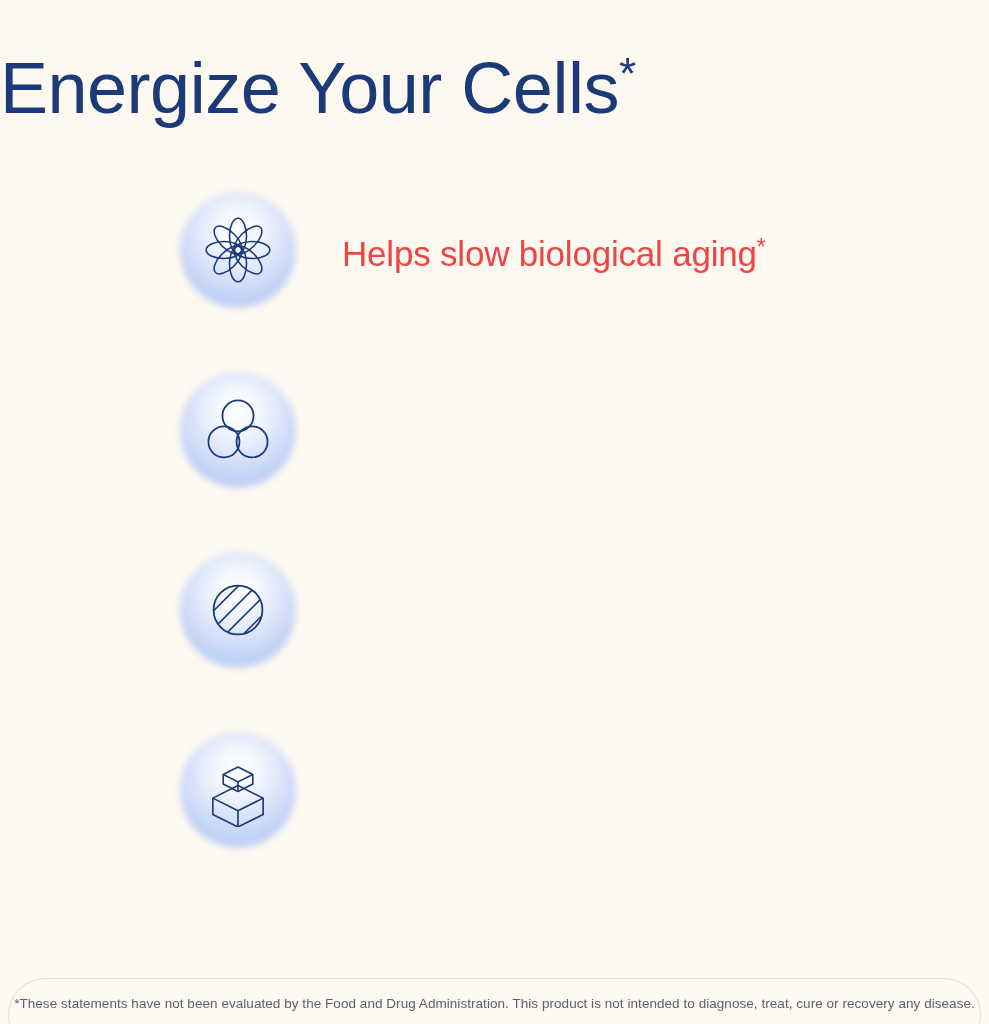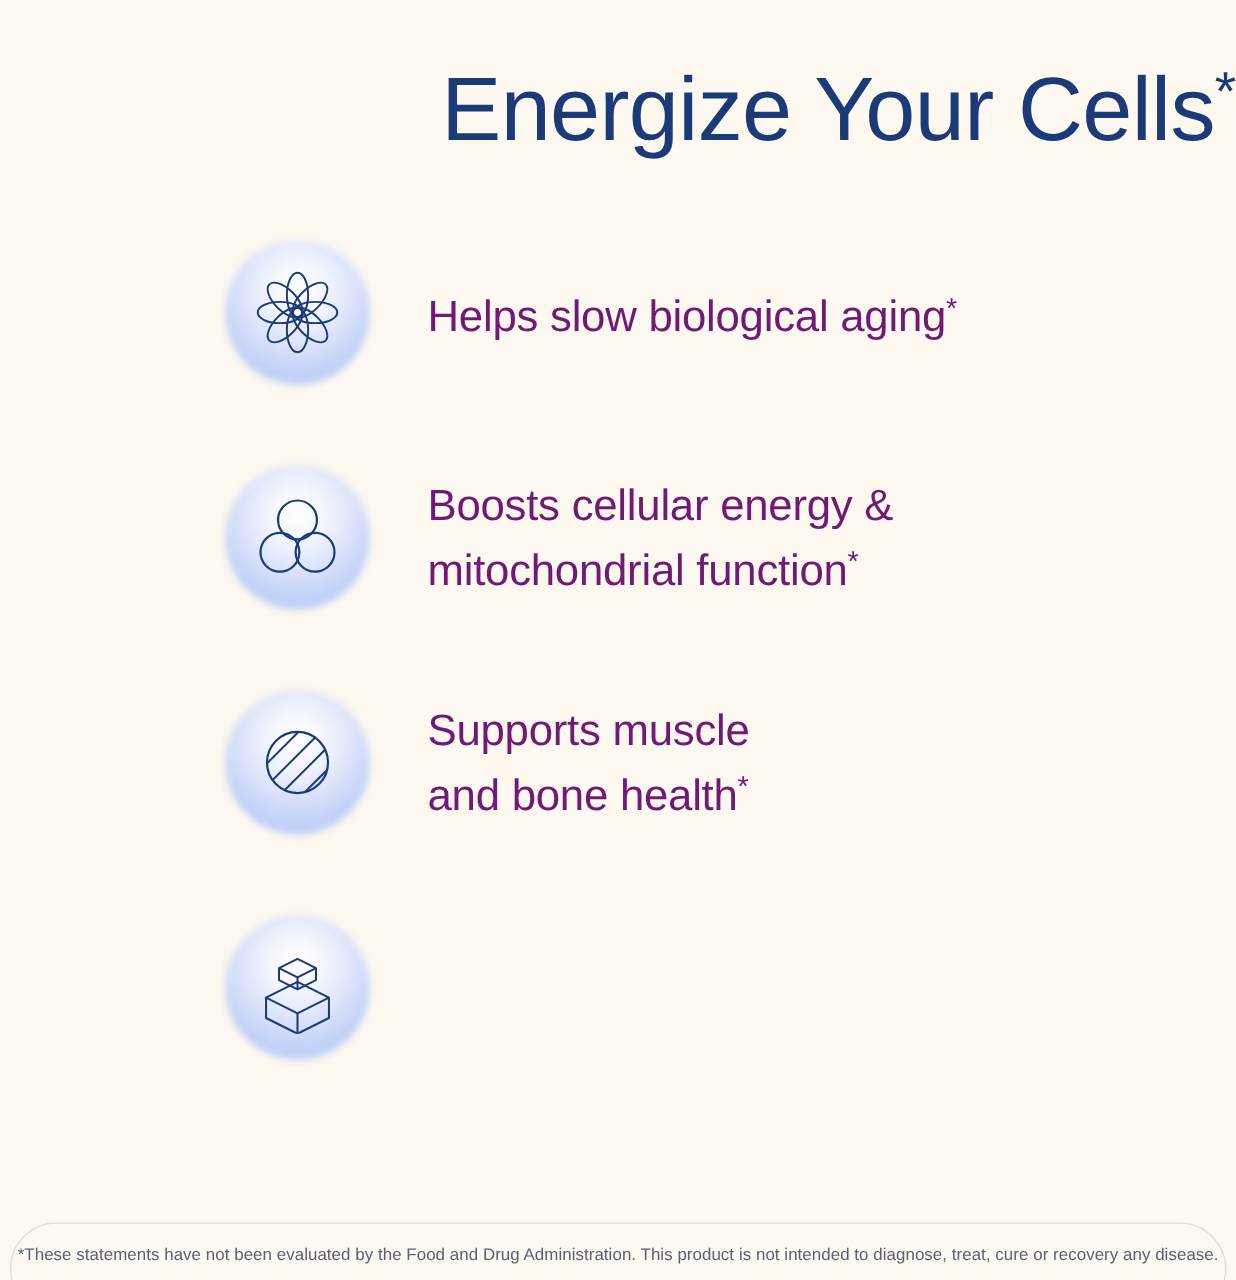--- a/index.html
+++ b/index.html
@@ -14,21 +14,21 @@
     overflow: hidden;
     position: relative;
   }
 
   
   .page-title {
     position: absolute;
     top: -17px;
     left: 0;
     width: 989px;
-    text-align: right;
+    text-align: left;
     font-size: 72px;
     line-height: 86px;
     font-weight: 400;
     letter-spacing: -0.5px;
     color: #1b3a78;
     white-space: nowrap;
   }
   .page-title .ast {
     font-size: 44px;
     vertical-align: 24px;
@@ -84,21 +84,21 @@
   }
   .icon-art svg {
     display: block;
     width: 74px;
     height: 74px;
   }
   .benefit-text {
     margin-left: 44px;
     font-size: 35px;
     line-height: 45px;
-    color: #701a75;
+    color: #ef4444;
     font-weight: 400;
     letter-spacing: -0.2px;
   }
   .benefit-text .ast {
     font-size: 23px;
     vertical-align: 11px;
   }
 
   
   .disclaimer {
@@ -155,24 +155,20 @@
 
   <div class="benefit-row">
     <div class="icon-orb">
       <div class="icon-art">
         <svg viewBox="0 0 100 100" fill="none" stroke="#1b3a78" stroke-width="2.4">
           <circle cx="50" cy="31" r="21"></circle>
           <circle cx="31" cy="66" r="21"></circle>
           <circle cx="69" cy="66" r="21"></circle>
         </svg>
       </div>
-    </div>
-    <div class="benefit-text">
-      <span>Boosts cellular energy &amp;</span><br>
-      <span>mitochondrial function</span><span class="ast">*</span>
     </div>
   </div>
 
   <div class="benefit-row">
     <div class="icon-orb">
       <div class="icon-art">
         <svg viewBox="0 0 100 100" fill="none" stroke="#1b3a78" stroke-width="2.4">
           <defs>
             <clipPath id="hatchclip">
               <circle cx="50" cy="50" r="33"></circle>
@@ -183,24 +179,20 @@
             <line x1="-8" y1="76" x2="76" y2="-8"></line>
             <line x1="-8" y1="100" x2="100" y2="-8"></line>
             <line x1="4" y1="112" x2="112" y2="4"></line>
             <line x1="28" y1="112" x2="112" y2="28"></line>
             <line x1="52" y1="112" x2="112" y2="52"></line>
           </g>
           <circle cx="50" cy="50" r="33"></circle>
         </svg>
       </div>
     </div>
-    <div class="benefit-text">
-      <span>Supports muscle</span><br>
-      <span>and bone health</span><span class="ast">*</span>
-    </div>
   </div>
 
   <div class="benefit-row">
     <div class="icon-orb">
       <div class="icon-art">
         <svg viewBox="0 0 100 100" fill="none" stroke="#1b3a78" stroke-width="2.2" stroke-linejoin="round">
 
           <path d="M50 44 L84 61 L84 83 L50 100 L16 83 L16 61 Z"></path>
           <path d="M16 61 L50 78 L84 61"></path>
           <path d="M50 78 L50 100"></path>

